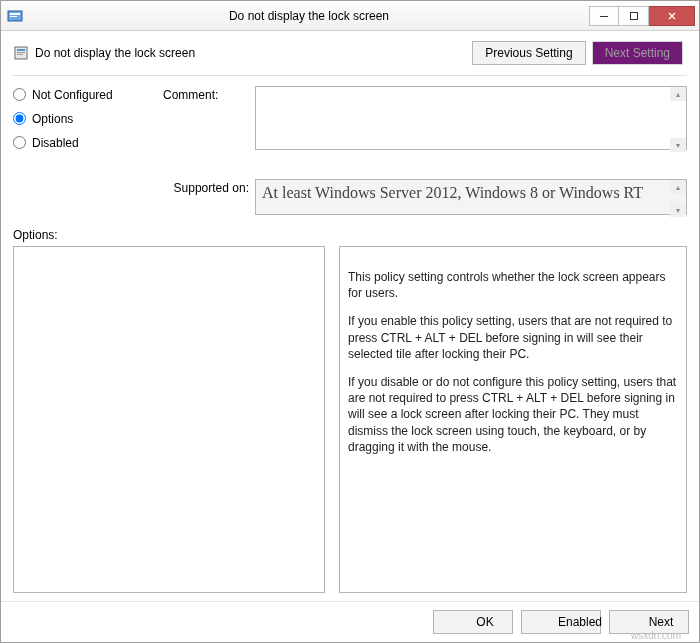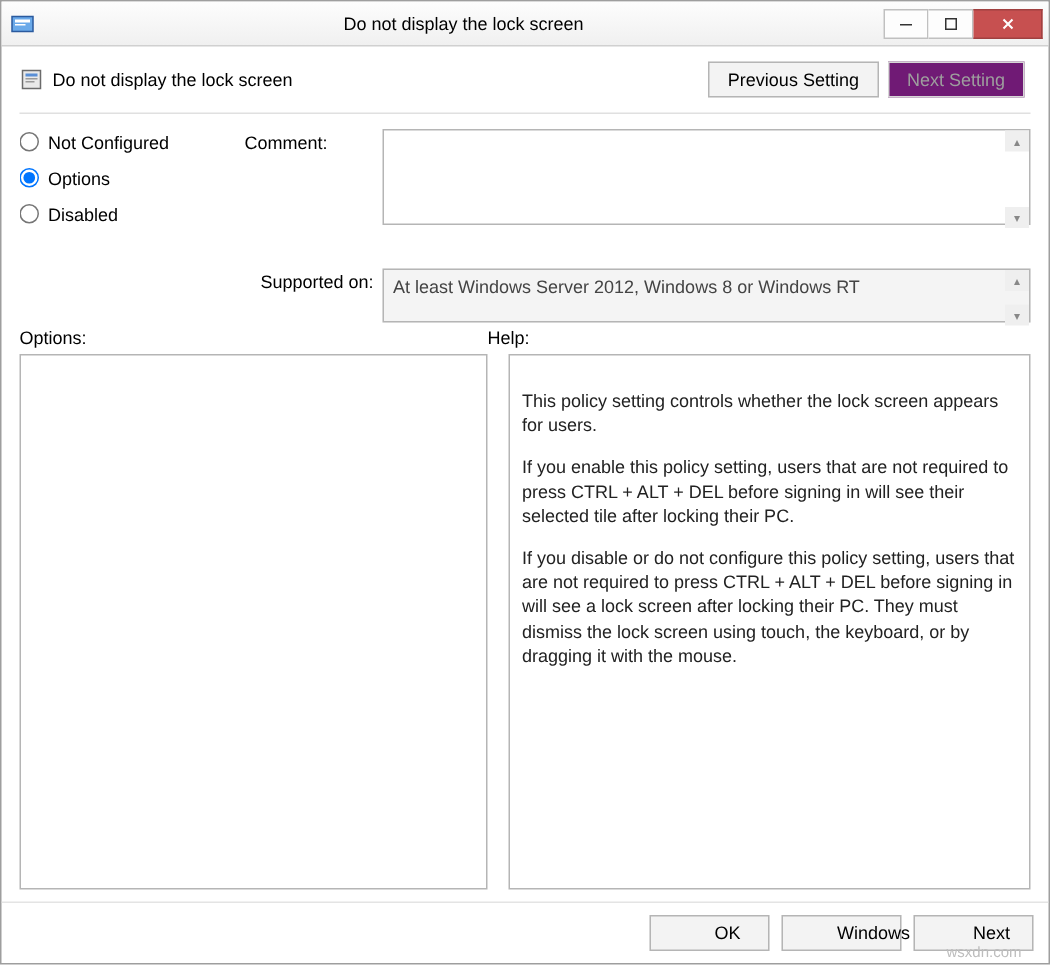--- a/index.html
+++ b/index.html
@@ -29,29 +29,29 @@
 
   
   .cfg-row { display: flex; gap: 10px; }
   .radios { width: 140px; display: flex; flex-direction: column; gap: 10px; padding-top: 2px; }
   .radio { display: flex; align-items: flex-start; gap: 6px; cursor: pointer; }
   .radio input { margin: 0; }
   .cfg-right { flex: 1; display: flex; flex-direction: column; gap: 26px; }
   .cfg-line { display: flex; align-items: flex-start; gap: 6px; }
   .cfg-line .lbl { width: 86px; text-align: left; padding-top: 2px; }
   .txtwrap { flex: 1; position: relative; }
-  textarea.txt { width: 100%; resize: none; border: 1px solid #b5b5b5; padding: 4px 20px 4px 6px; font-family: Liberation Sans, sans-serif; font-size: 12px; background: #fff; overflow: hidden; }
+  textarea.txt { width: 100%; resize: none; border: 1px solid #b5b5b5; padding: 4px 20px 4px 6px; font-family: Liberation Serif, serif; font-size: 16px; background: #fff; overflow: hidden; }
   textarea.txt[readonly] { background: #f6f6f6; color: #444; }
   #comment-box textarea { height: 64px; }
   #supported-box textarea { height: 36px; background: #f4f4f4; }
   .spin { position: absolute; right: 1px; top: 1px; bottom: 1px; width: 16px; display: flex; flex-direction: column; justify-content: space-between; }
   .spin .sbtn { background: #efefef; height: 14px; display: flex; align-items: center; justify-content: center; color: #888; font-size: 8px; cursor: pointer; }
 
   
-  .labels-row { display: flex; }
+  .labels-row { display: flex; gap: 14px; margin-top: 10px; }
   .labels-row .col { flex: 1; }
   .labels-row .col.options-col { flex: 0 0 312px; }
   .panes-row { display: flex; gap: 14px; margin-top: 4px; flex: 1; }
   .pane { border: 1px solid #b5b5b5; background: #fff; padding: 22px 8px; overflow: auto; }
   .pane.options { flex: 0 0 312px; }
   .pane.help { flex: 1; line-height: 1.35; color: #222; }
   .pane.help p { margin: 0 0 12px 0; }
 
   
   .footer { padding: 8px 10px; display: flex; justify-content: flex-end; gap: 8px; border-top: 1px solid #e4e4e4; }
@@ -144,33 +144,32 @@
             <div class="sbtn">▴</div>
             <div class="sbtn">▾</div>
           </div>
         </div>
       </div>
     </div>
   </div>
 
   <div class="labels-row">
     <div class="col options-col">Options:</div>
-    <div class="col">Help:</div>
   </div>
 
   <div class="panes-row">
     <div class="pane options"></div>
     <div class="pane help">
       <p>This policy setting controls whether the lock screen appears for users.</p>
       <p>If you enable this policy setting, users that are not required to press CTRL + ALT + DEL before signing in will see their selected tile after  locking their PC.</p>
       <p>If you disable or do not configure this policy setting, users that are not required to press CTRL + ALT + DEL before signing in will see a lock screen after locking their PC. They must dismiss the lock screen using touch, the keyboard, or by dragging it with the mouse.</p>
     </div>
   </div>
 
 </div>
 
 <div class="footer">
   <button class="btn">OK</button>
-  <button class="btn">Windows</button>
+  <button class="btn">Enabled</button>
   <button class="btn">Next</button>
 </div>
 
 <div class="watermark">wsxdn.com</div>
 
 </body></html>

